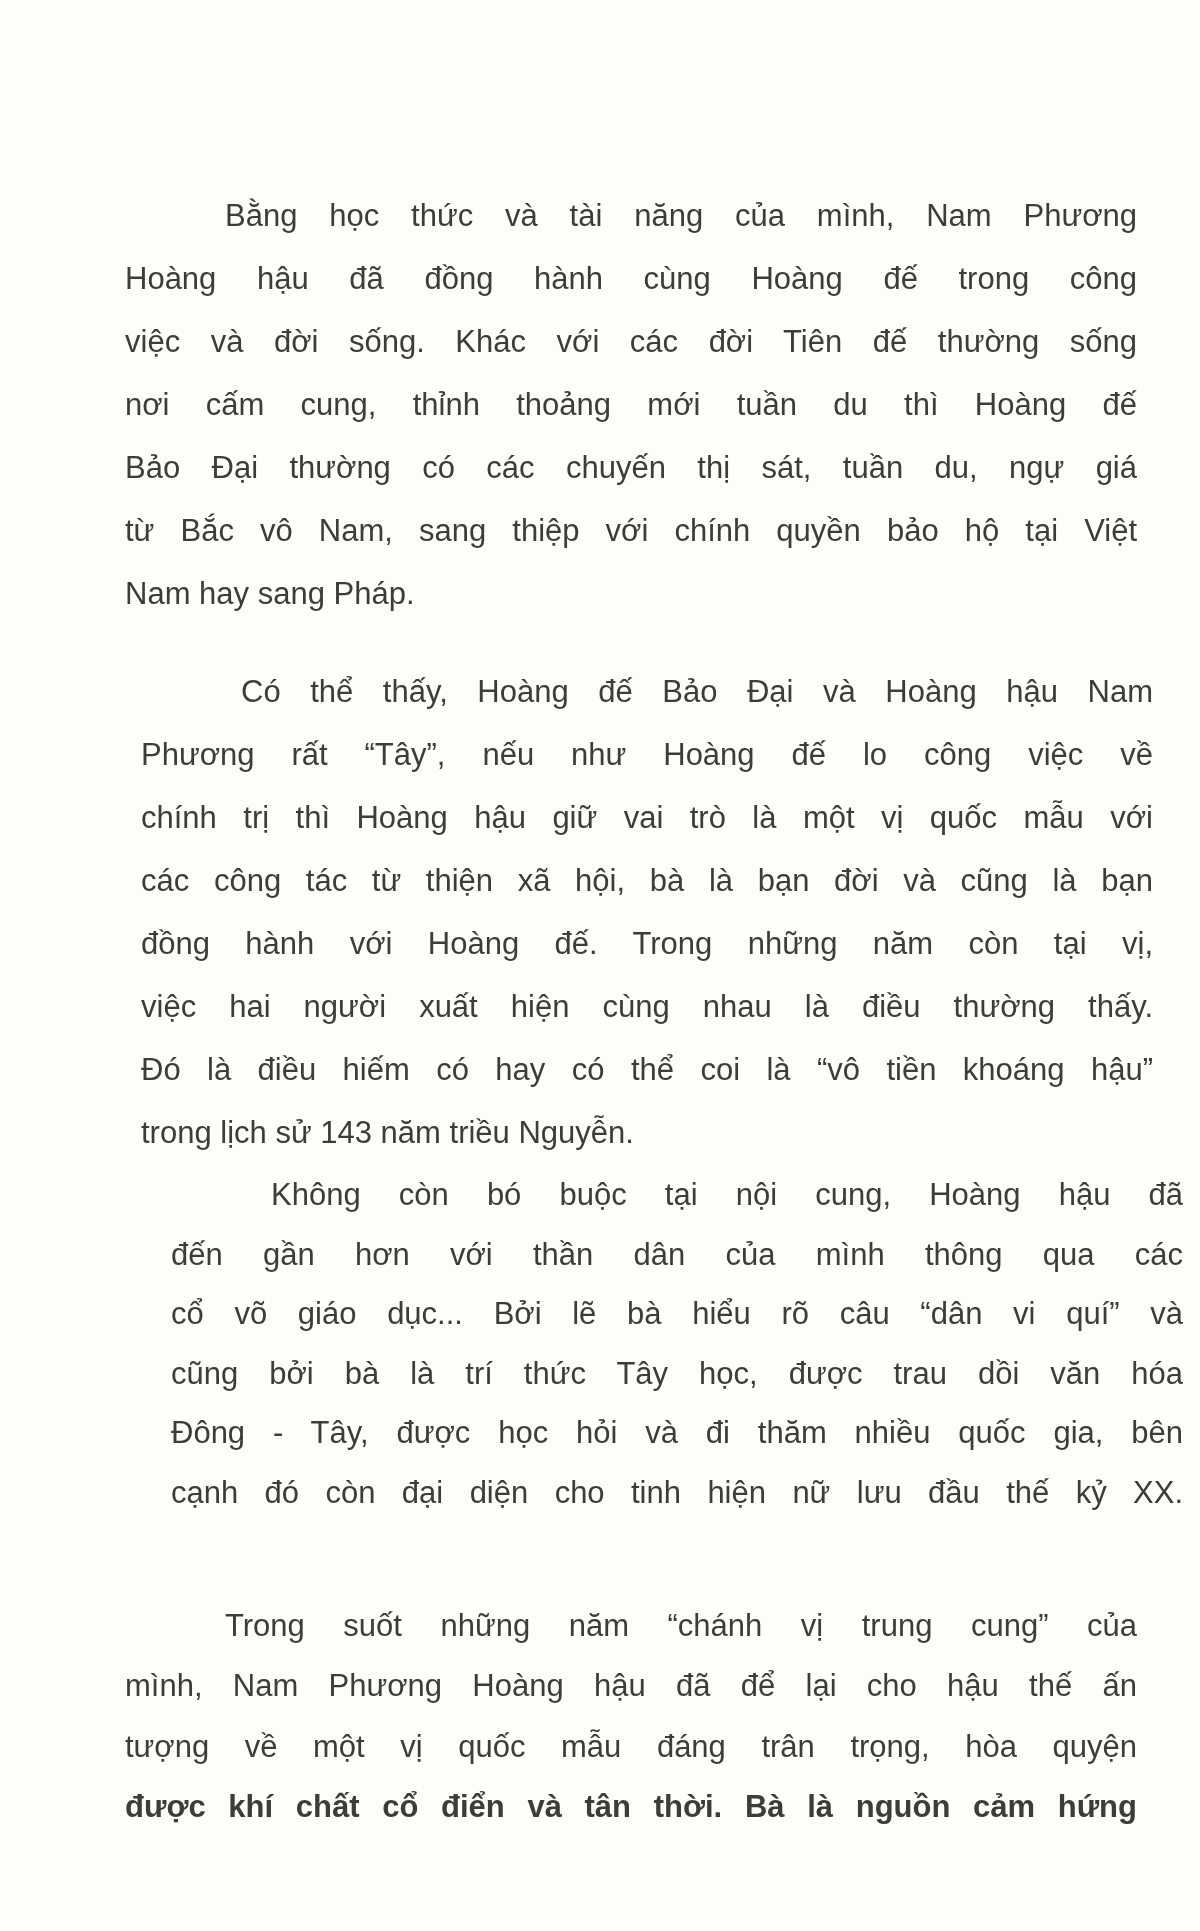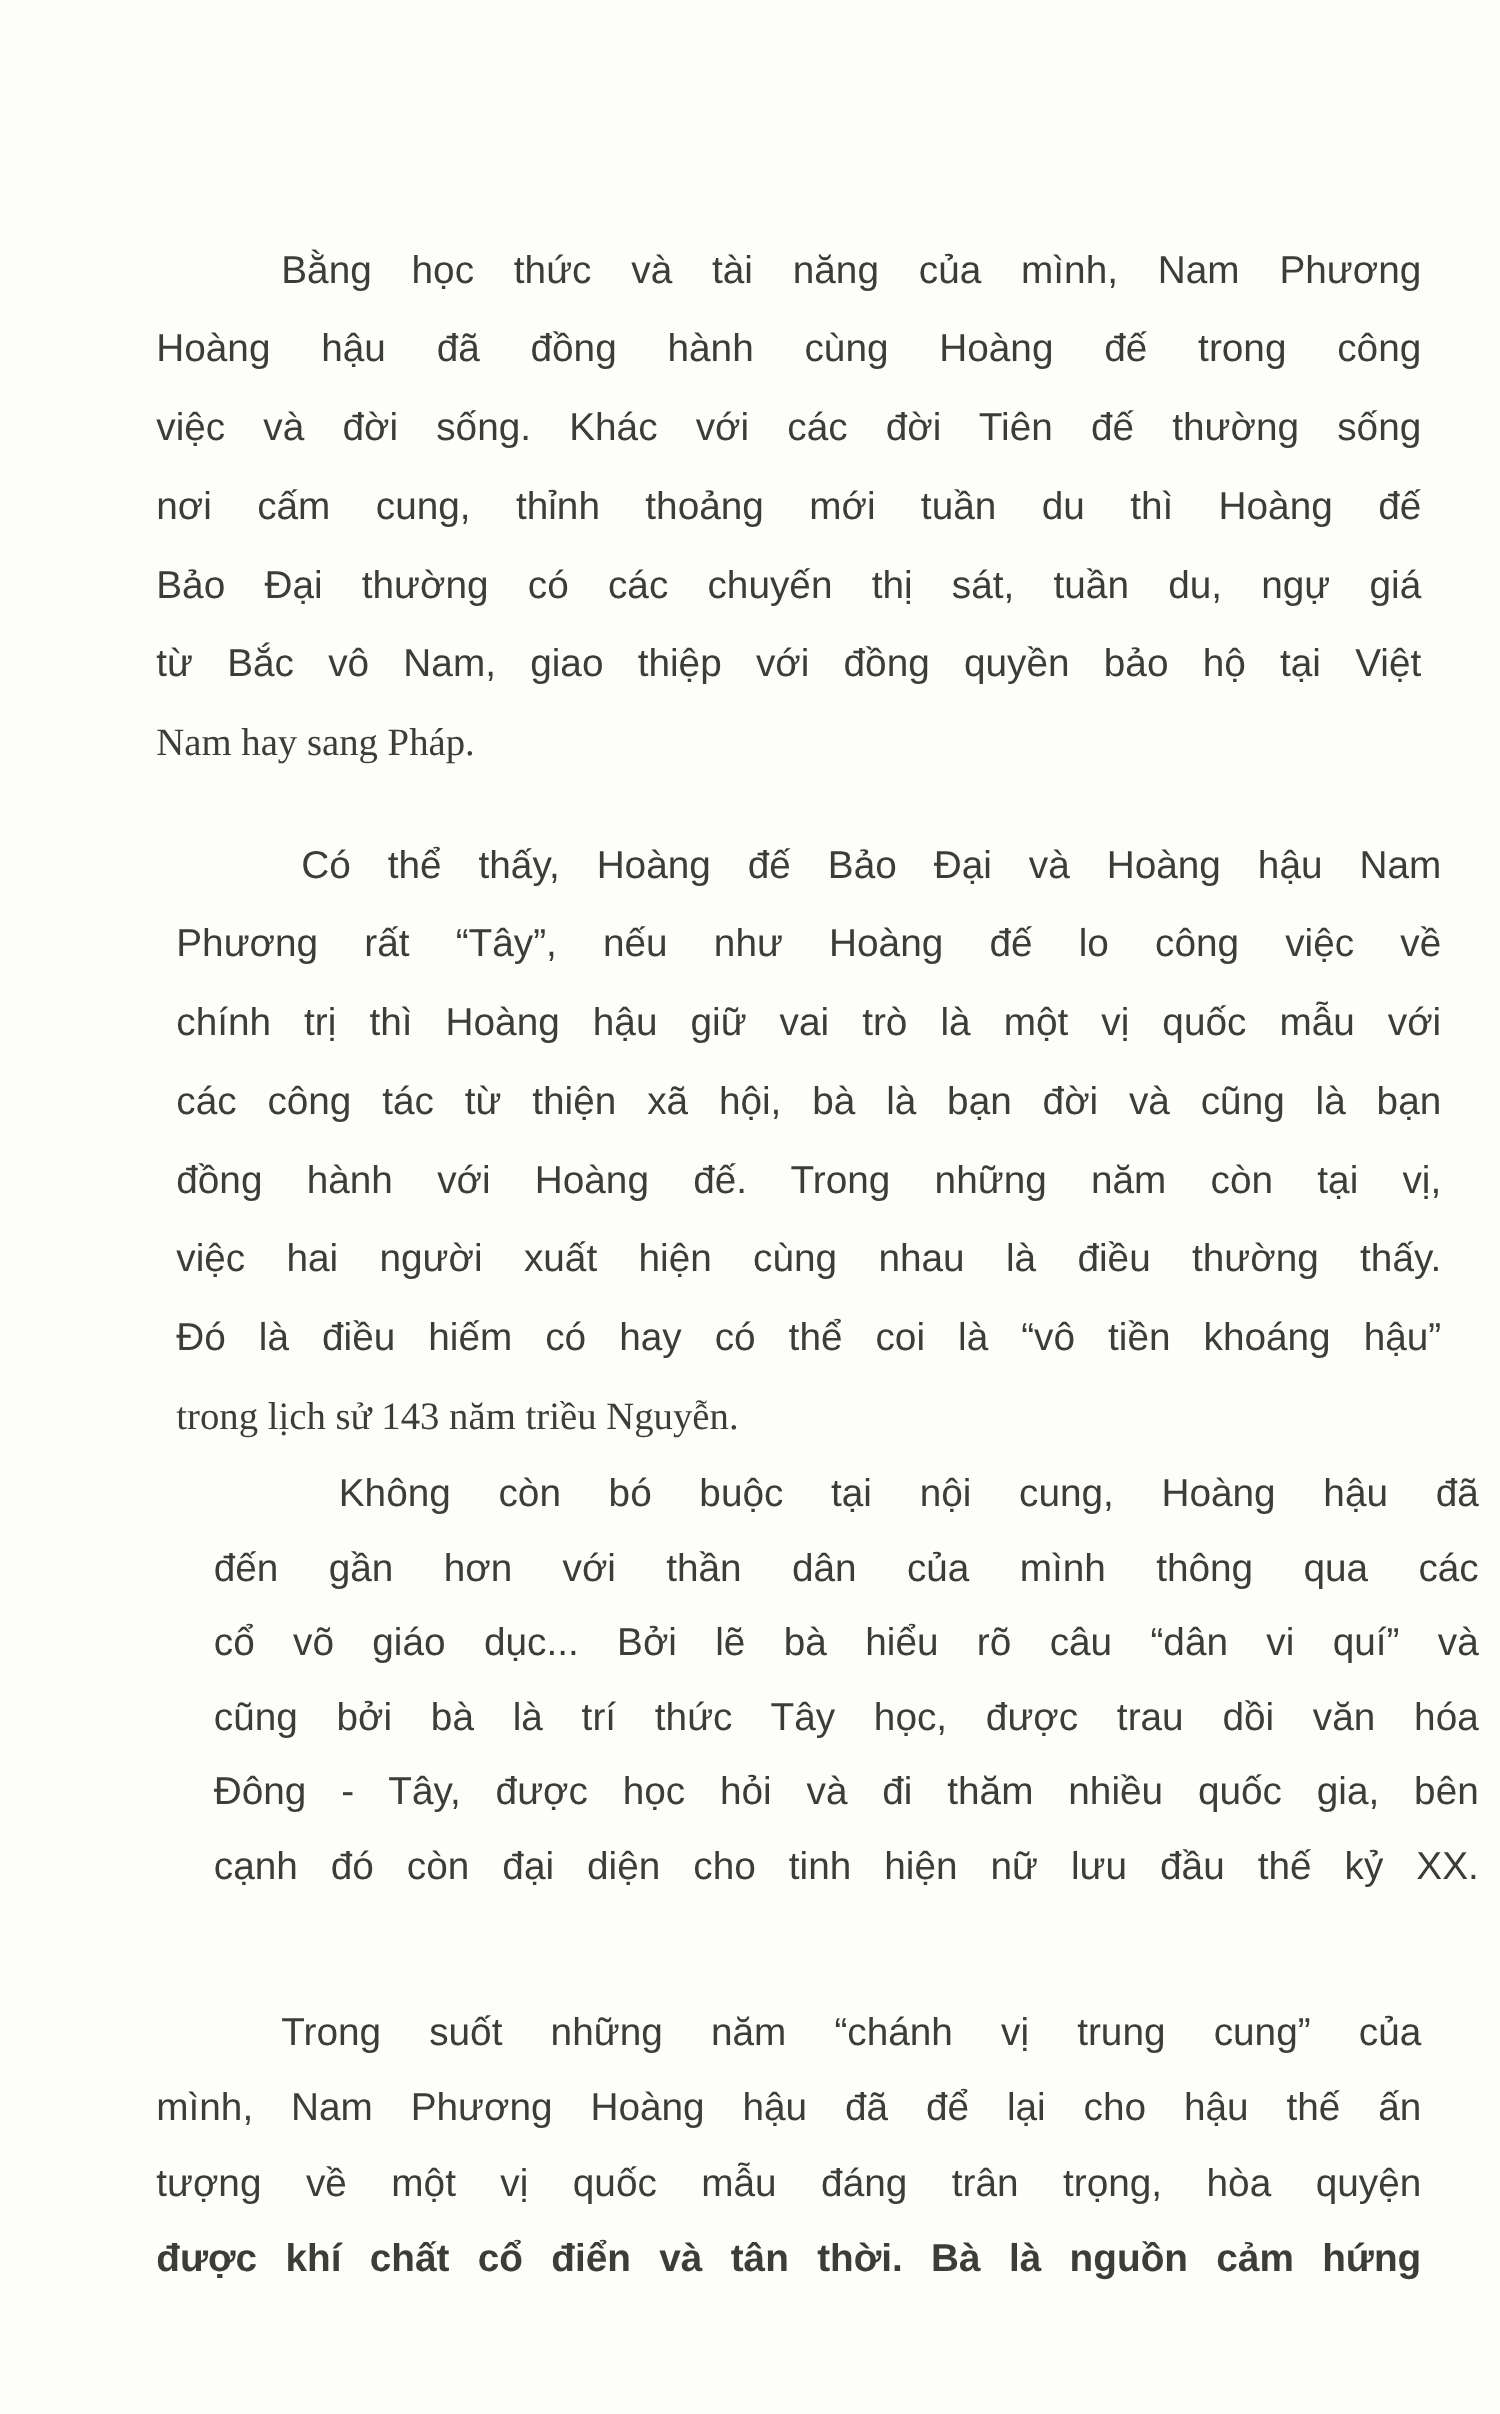--- a/index.html
+++ b/index.html
@@ -35,21 +35,20 @@
     text-align-last: justify;
     white-space: normal;
     overflow: visible;
   }
   .line.first {
     padding-left: 100px;
   }
   .line.last {
     text-align: left;
     text-align-last: left;
-    font-family: Liberation Serif, serif;
   }
   #p1 { top: 184px; line-height: 63px; }
   #p2 { top: 660px; line-height: 63px; margin-left: 16px; }
   #p3 { top: 1165px; line-height: 59.5px; margin-left: 46px; }
   #p4 { top: 1596px; line-height: 60.3px; }
   #p4 .line.tail {
     text-align: justify;
     text-align-last: justify;
     font-weight: bold;
   }
@@ -58,21 +57,21 @@
 <body>
 
 <div class="page">
 
   <div class="para" id="p1">
     <div class="line first">Bằng học thức và tài năng của mình, Nam Phương</div>
     <div class="line">Hoàng hậu đã đồng hành cùng Hoàng đế trong công</div>
     <div class="line">việc và đời sống. Khác với các đời Tiên đế thường sống</div>
     <div class="line">nơi cấm cung, thỉnh thoảng mới tuần du thì Hoàng đế</div>
     <div class="line">Bảo Đại thường có các chuyến thị sát, tuần du, ngự giá</div>
-    <div class="line">từ Bắc vô Nam, giao thiệp với đồng quyền bảo hộ tại Việt</div>
+    <div class="line">từ Bắc vô Nam, sang thiệp với chính quyền bảo hộ tại Việt</div>
     <div class="line last">Nam hay sang Pháp.</div>
   </div>
 
   <div class="para" id="p2">
     <div class="line first">Có thể thấy, Hoàng đế Bảo Đại và Hoàng hậu Nam</div>
     <div class="line">Phương rất “Tây”, nếu như Hoàng đế lo công việc về</div>
     <div class="line">chính trị thì Hoàng hậu giữ vai trò là một vị quốc mẫu với</div>
     <div class="line">các công tác từ thiện xã hội, bà là bạn đời và cũng là bạn</div>
     <div class="line">đồng hành với Hoàng đế. Trong những năm còn tại vị,</div>
     <div class="line">việc hai người xuất hiện cùng nhau là điều thường thấy.</div>

